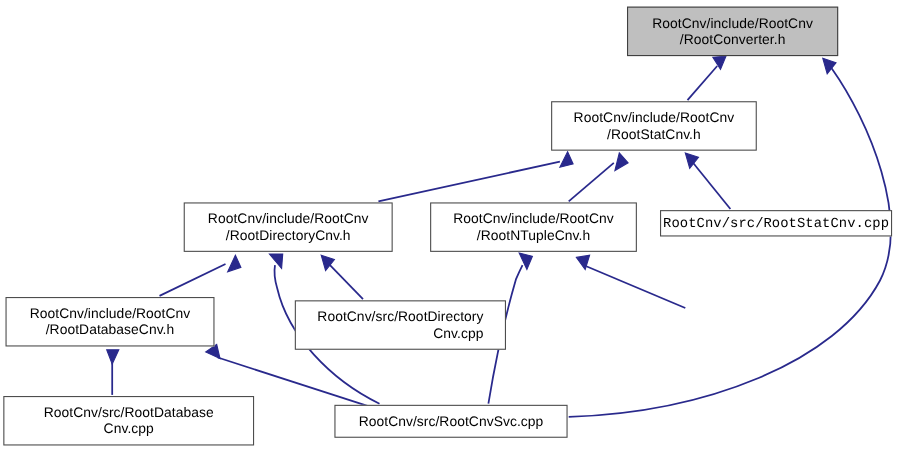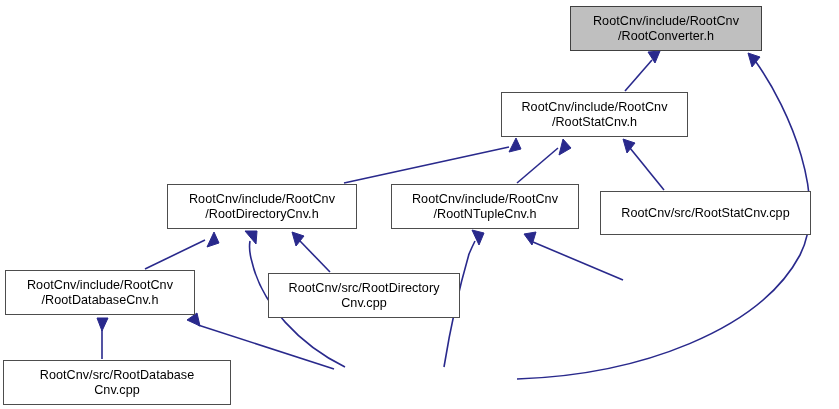--- a/index.html
+++ b/index.html
@@ -131,26 +131,27 @@
 
   <div class="graph-node" style="left:501px; top:92px; width:187px; height:45px;">RootCnv/include/RootCnv
 /RootStatCnv.h</div>
 
   <div class="graph-node" style="left:167px; top:184px; width:190px; height:45px;">RootCnv/include/RootCnv
 /RootDirectoryCnv.h</div>
 
   <div class="graph-node" style="left:391px; top:184px; width:188px; height:45px;">RootCnv/include/RootCnv
 /RootNTupleCnv.h</div>
 
-  <div class="graph-node" style="left:600px; top:191px; width:211px; height:44px;">RootCnv/src/RootStatCnv.cpp</div>
+  <div class="graph-node" style="left:600px; top:191px; width:211px; height:24px;font-family:Liberation Mono, monospace;">RootCnv/src/RootStatCnv.cpp</div>
 
   <div class="graph-node" style="left:5px; top:270px; width:190px; height:45px;">RootCnv/include/RootCnv
 /RootDatabaseCnv.h</div>
 
-  <div class="graph-node" style="left:268px; top:273px; width:192px; height:45px;">RootCnv/src/RootDirectory
+  <div class="graph-node" style="left:268px; top:273px; width:192px; height:45px;text-align:right;">RootCnv/src/RootDirectory
 Cnv.cpp</div>
 
 
   <div class="graph-node" style="left:3px; top:360px; width:228px; height:45px;">RootCnv/src/RootDatabase
 Cnv.cpp</div>
 
+  <div class="graph-node" style="left:304px; top:368px; width:212px; height:30px;">RootCnv/src/RootCnvSvc.cpp</div>
 
 </div>
 
 </body></html>

